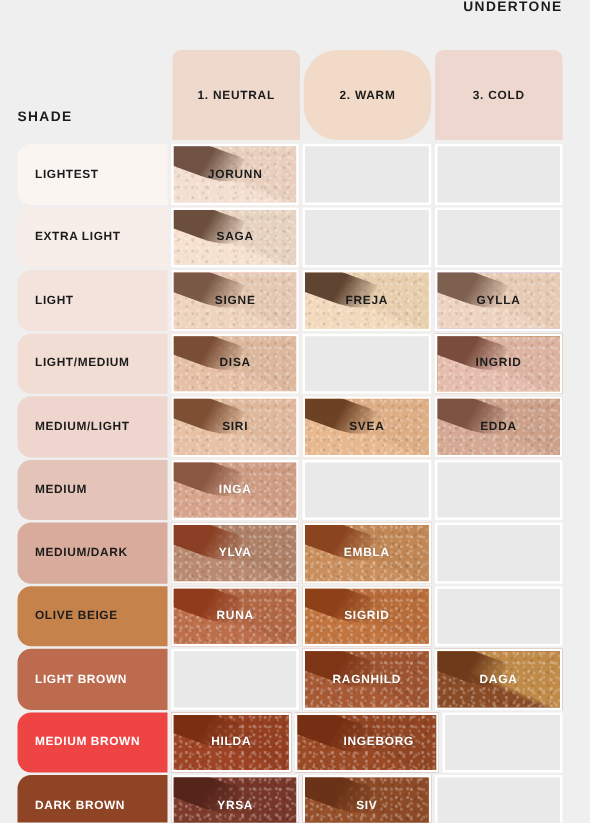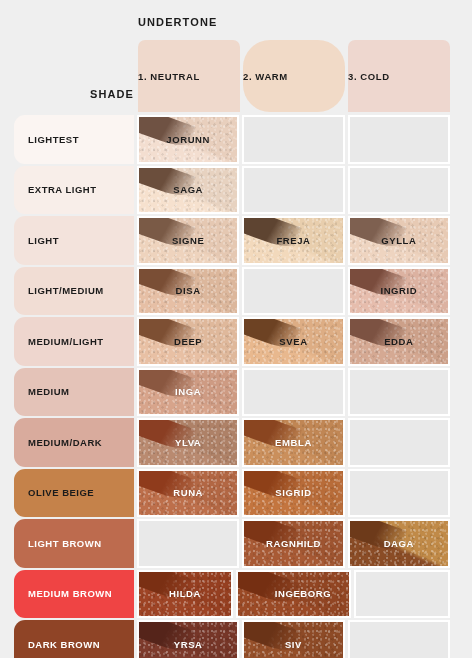--- a/index.html
+++ b/index.html
@@ -16,57 +16,57 @@
     position: relative;
     width: 472px;
     height: 658px;
     background: #efefef;
   }
 
   
   .undertone-title {
     position: absolute;
     left: 138px;
-    top: 16px;
+    top: 0;
     width: 312px;
+    text-align: right;
+    font-size: 11px;
+    font-weight: bold;
+    letter-spacing: 1.1px;
+    color: #1b1b1b;
+  }
+
+  .shade-title {
+    position: absolute;
+    left: 14px;
+    top: 88px;
+    width: 120px;
     text-align: left;
     font-size: 11px;
     font-weight: bold;
     letter-spacing: 1.1px;
     color: #1b1b1b;
   }
 
-  .shade-title {
-    position: absolute;
-    left: 14px;
-    top: 88px;
-    width: 120px;
-    text-align: right;
-    font-size: 11px;
-    font-weight: bold;
-    letter-spacing: 1.1px;
-    color: #1b1b1b;
-  }
-
   
   .col-headers {
     position: absolute;
     left: 138px;
     top: 40px;
     width: 312px;
     height: 72px;
     display: flex;
     gap: 3px;
   }
   .col-header {
     flex: 1 1 0;
     border-radius: 7px 7px 0 0;
     display: flex;
     align-items: center;
-    justify-content: flex-start;
+    justify-content: center;
     font-size: 9.5px;
     font-weight: bold;
     letter-spacing: 0.6px;
     color: #1b1b1b;
   }
 
   
   .grid {
     position: absolute;
     left: 14px;
@@ -272,21 +272,21 @@
       </div>
       <div class="row">
         <div class="row-label" style="background: rgb(238, 214, 206);">
           <span>MEDIUM/LIGHT</span>
         </div>
         <div class="cells">
           <div class="cell filled" style="background: rgb(232, 192, 164);">
             <div class="sweep" style="background: linear-gradient(24deg, rgb(232, 192, 164) 0%, rgb(232, 192, 164) 42%, rgb(223, 184, 155) 48%, rgb(223, 184, 155) 100%);"></div>
             <div class="tex"></div>
             <div class="smear" style="background: linear-gradient(100deg, rgb(125, 79, 51) 0%, rgb(125, 79, 51) 60%, rgba(0, 0, 0, 0) 100%);"></div>
-            <span class="label">DEEP</span>
+            <span class="label">SIRI</span>
           </div>
           <div class="cell filled" style="background: rgb(232, 184, 142);">
             <div class="sweep" style="background: linear-gradient(24deg, rgb(232, 184, 142) 0%, rgb(232, 184, 142) 42%, rgb(221, 173, 132) 48%, rgb(221, 173, 132) 100%);"></div>
             <div class="tex"></div>
             <div class="smear" style="background: linear-gradient(100deg, rgb(109, 66, 35) 0%, rgb(109, 66, 35) 60%, rgba(0, 0, 0, 0) 100%);"></div>
             <span class="label">SVEA</span>
           </div>
           <div class="cell filled" style="background: rgb(213, 169, 147);">
             <div class="sweep" style="background: linear-gradient(24deg, rgb(213, 169, 147) 0%, rgb(213, 169, 147) 42%, rgb(204, 160, 137) 48%, rgb(204, 160, 137) 100%);"></div>
             <div class="tex"></div>

